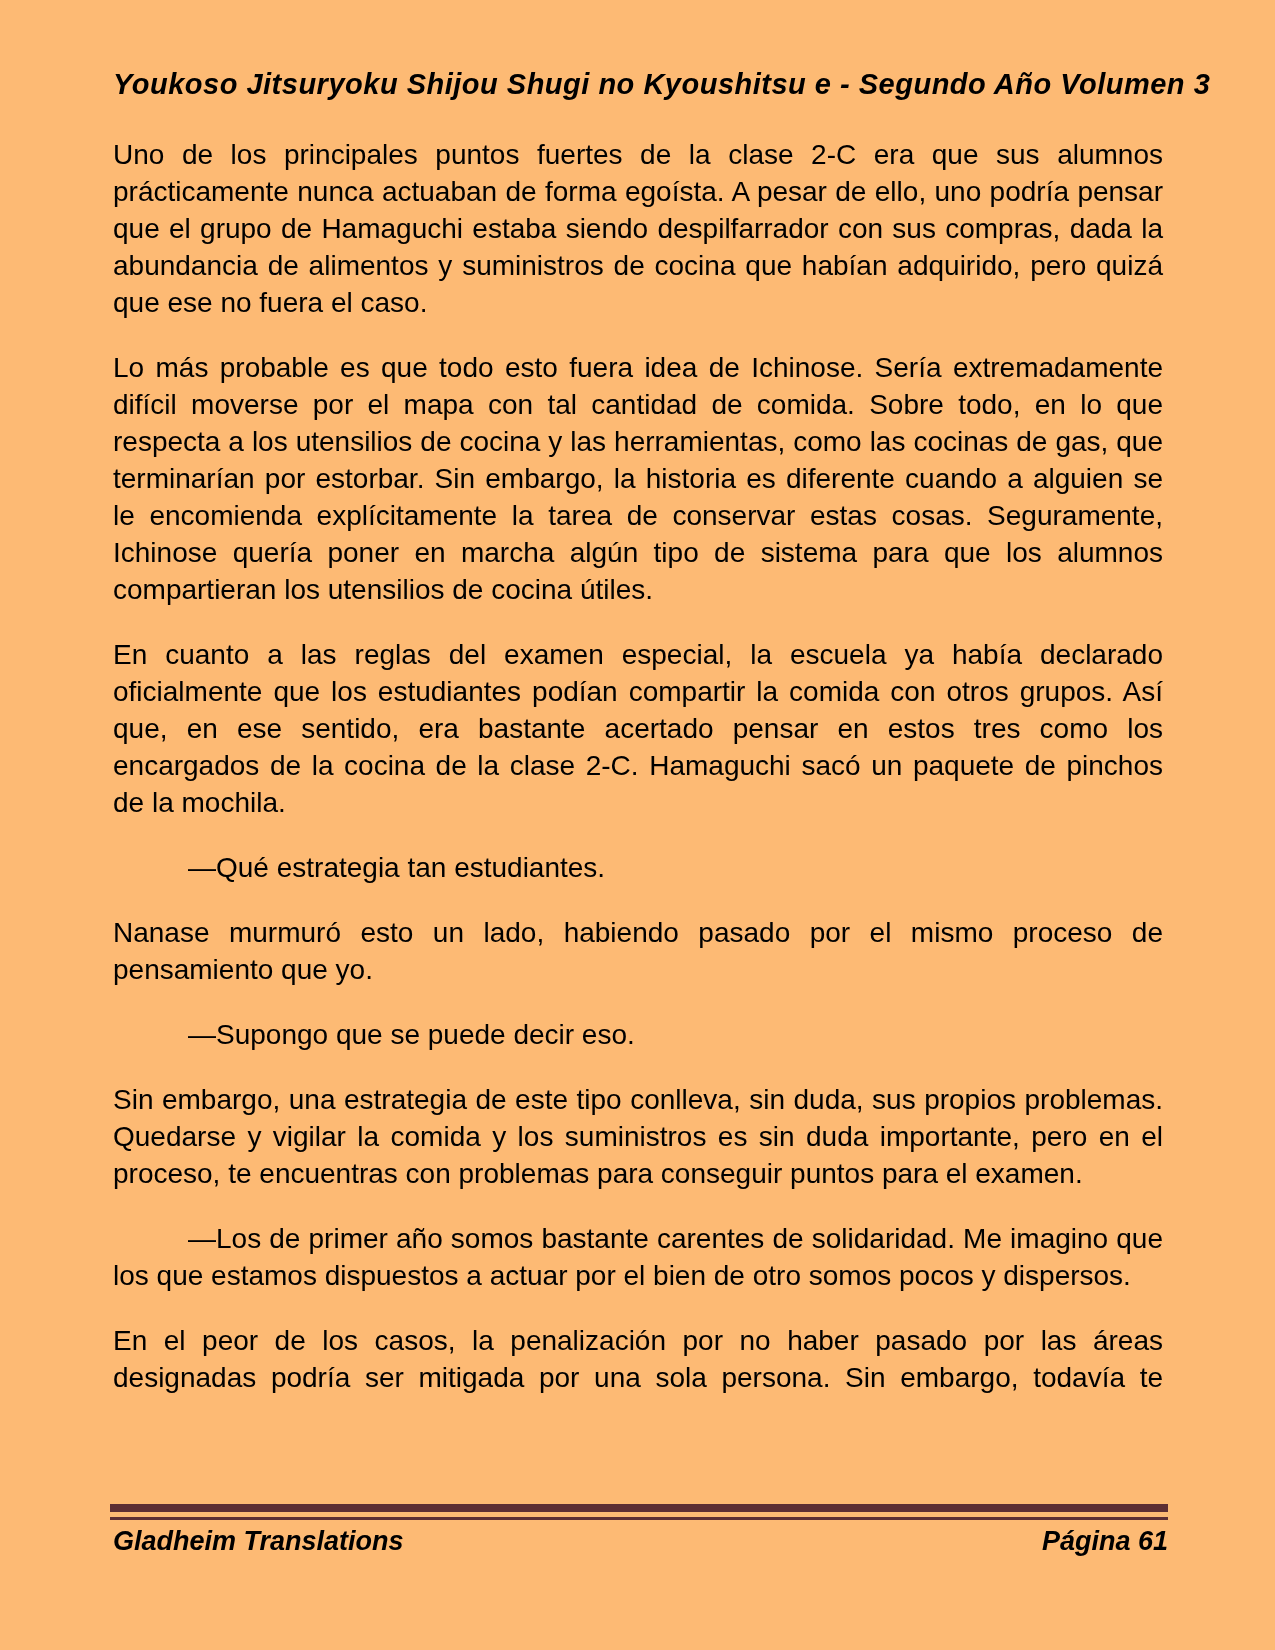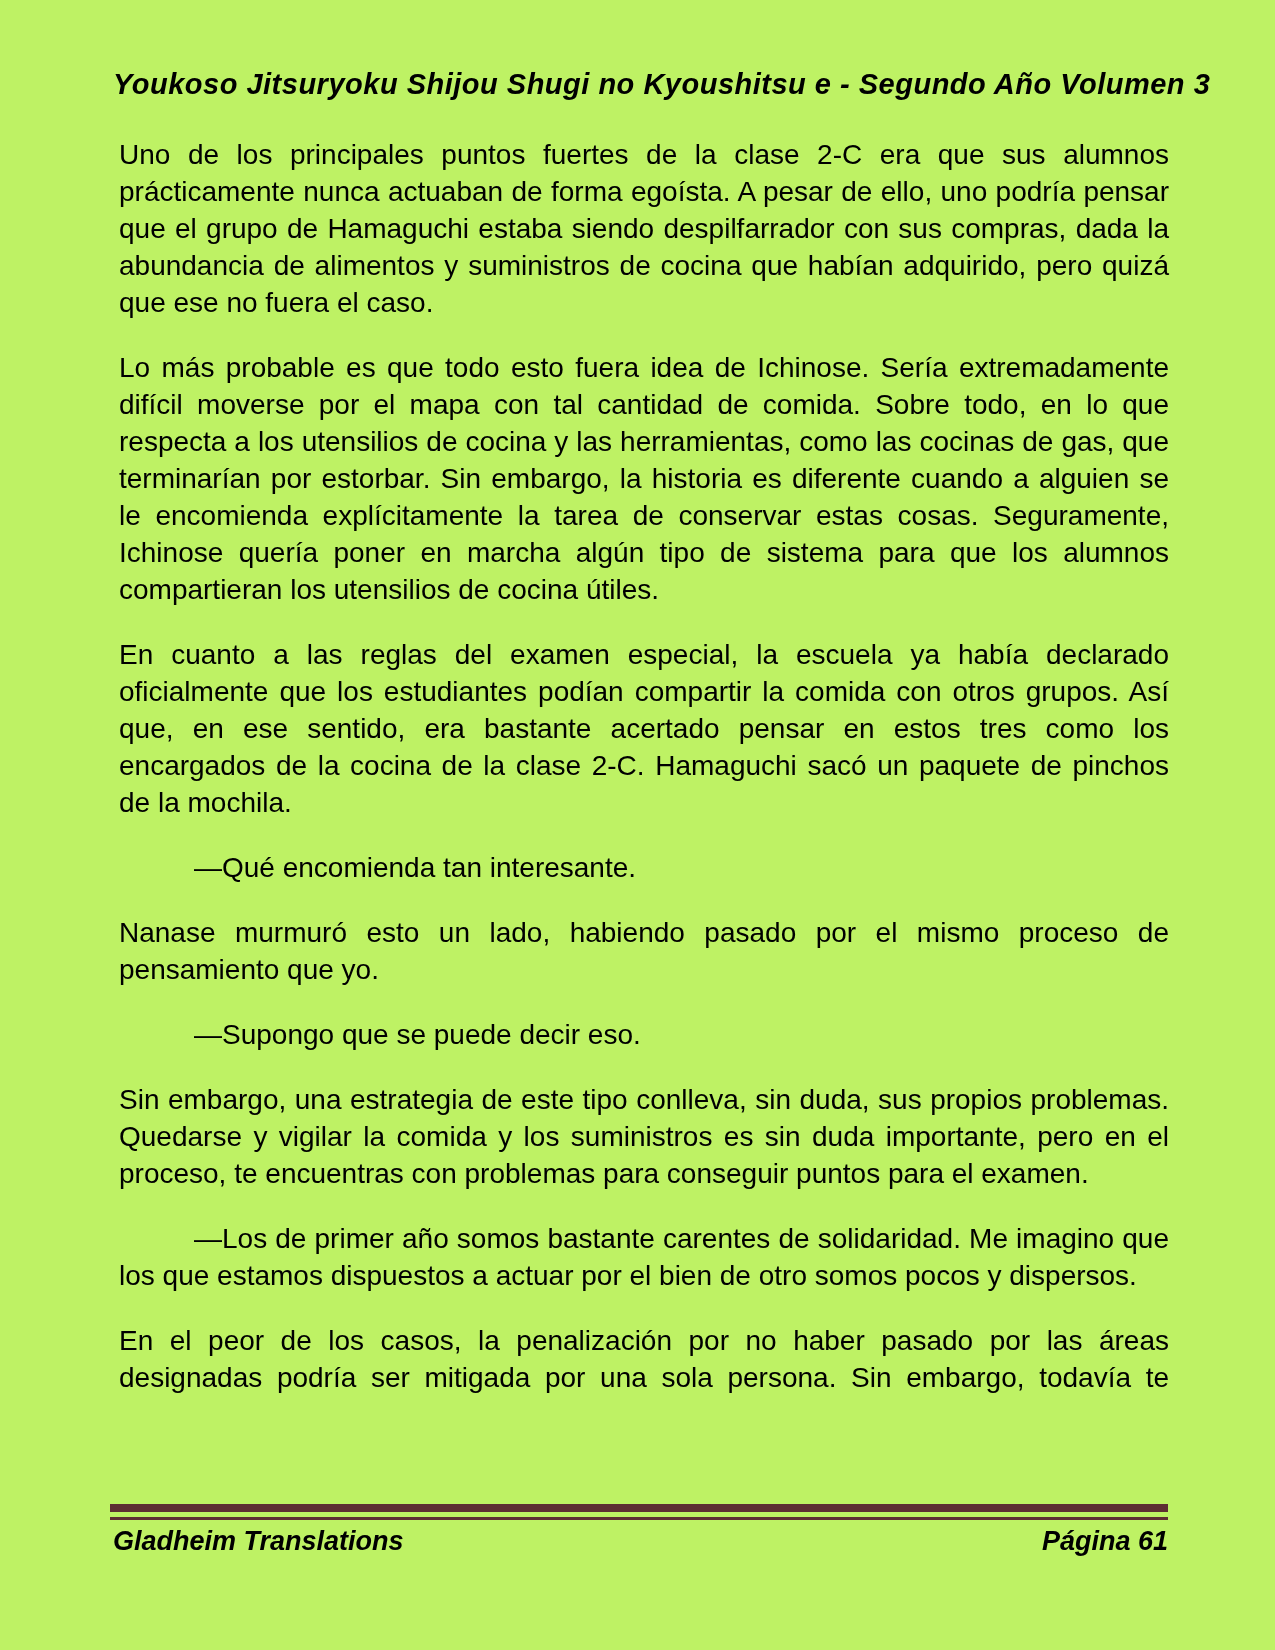--- a/index.html
+++ b/index.html
@@ -4,42 +4,42 @@
 <style>
   html, body {
     margin: 0;
     padding: 0;
     background: #ffffff;
   }
   .page {
     position: relative;
     width: 1275px;
     height: 1650px;
-    background: #bef264;
+    background: #fdba74;
     overflow: hidden;
     font-family: "Liberation Sans", sans-serif;
     color: #000000;
   }
   .header {
     position: absolute;
     top: 68px;
     left: 113px;
     width: 1050px;
     font-family: "Liberation Sans", sans-serif;
     font-weight: bold;
     font-style: italic;
     font-size: 29px;
     letter-spacing: 0.5px;
     white-space: nowrap;
     color: #000000;
   }
   .content {
     position: absolute;
     top: 136px;
-    left: 119px;
+    left: 113px;
     width: 1050px;
   }
   .content p {
     margin: 0 0 28px 0;
     font-size: 28px;
     line-height: 37px;
     text-align: justify;
     color: #000000;
   }
   .content p.dialogue {
@@ -81,21 +81,21 @@
 <div class="page">
 
   <div class="header">
     <span>Youkoso Jitsuryoku Shijou Shugi no Kyoushitsu e - Segundo Año Volumen 3</span>
   </div>
 
   <div class="content">
     <p class="para">Uno de los principales puntos fuertes de la clase 2-C era que sus alumnos prácticamente nunca actuaban de forma egoísta. A pesar de ello, uno podría pensar que el grupo de Hamaguchi estaba siendo despilfarrador con sus compras, dada la abundancia de alimentos y suministros de cocina que habían adquirido, pero quizá que ese no fuera el caso.</p>
     <p class="para">Lo más probable es que todo esto fuera idea de Ichinose. Sería extremadamente difícil moverse por el mapa con tal cantidad de comida. Sobre todo, en lo que respecta a los utensilios de cocina y las herramientas, como las cocinas de gas, que terminarían por estorbar. Sin embargo, la historia es diferente cuando a alguien se le encomienda explícitamente la tarea de conservar estas cosas. Seguramente, Ichinose quería poner en marcha algún tipo de sistema para que los alumnos compartieran los utensilios de cocina útiles.</p>
     <p class="para">En cuanto a las reglas del examen especial, la escuela ya había declarado oficialmente que los estudiantes podían compartir la comida con otros grupos. Así que, en ese sentido, era bastante acertado pensar en estos tres como los encargados de la cocina de la clase 2-C. Hamaguchi sacó un paquete de pinchos de la mochila.</p>
-    <p class="para dialogue">—Qué encomienda tan interesante.</p>
+    <p class="para dialogue">—Qué estrategia tan estudiantes.</p>
     <p class="para">Nanase murmuró esto un lado, habiendo pasado por el mismo proceso de pensamiento que yo.</p>
     <p class="para dialogue">—Supongo que se puede decir eso.</p>
     <p class="para">Sin embargo, una estrategia de este tipo conlleva, sin duda, sus propios problemas. Quedarse y vigilar la comida y los suministros es sin duda importante, pero en el proceso, te encuentras con problemas para conseguir puntos para el examen.</p>
     <p class="para dialogue">—Los de primer año somos bastante carentes de solidaridad. Me imagino que los que estamos dispuestos a actuar por el bien de otro somos pocos y dispersos.</p>
     <p class="para continued">En el peor de los casos, la penalización por no haber pasado por las áreas designadas podría ser mitigada por una sola persona. Sin embargo, todavía te</p>
   </div>
 
   <div class="footer-rule"></div>
 
   <div class="footer">

